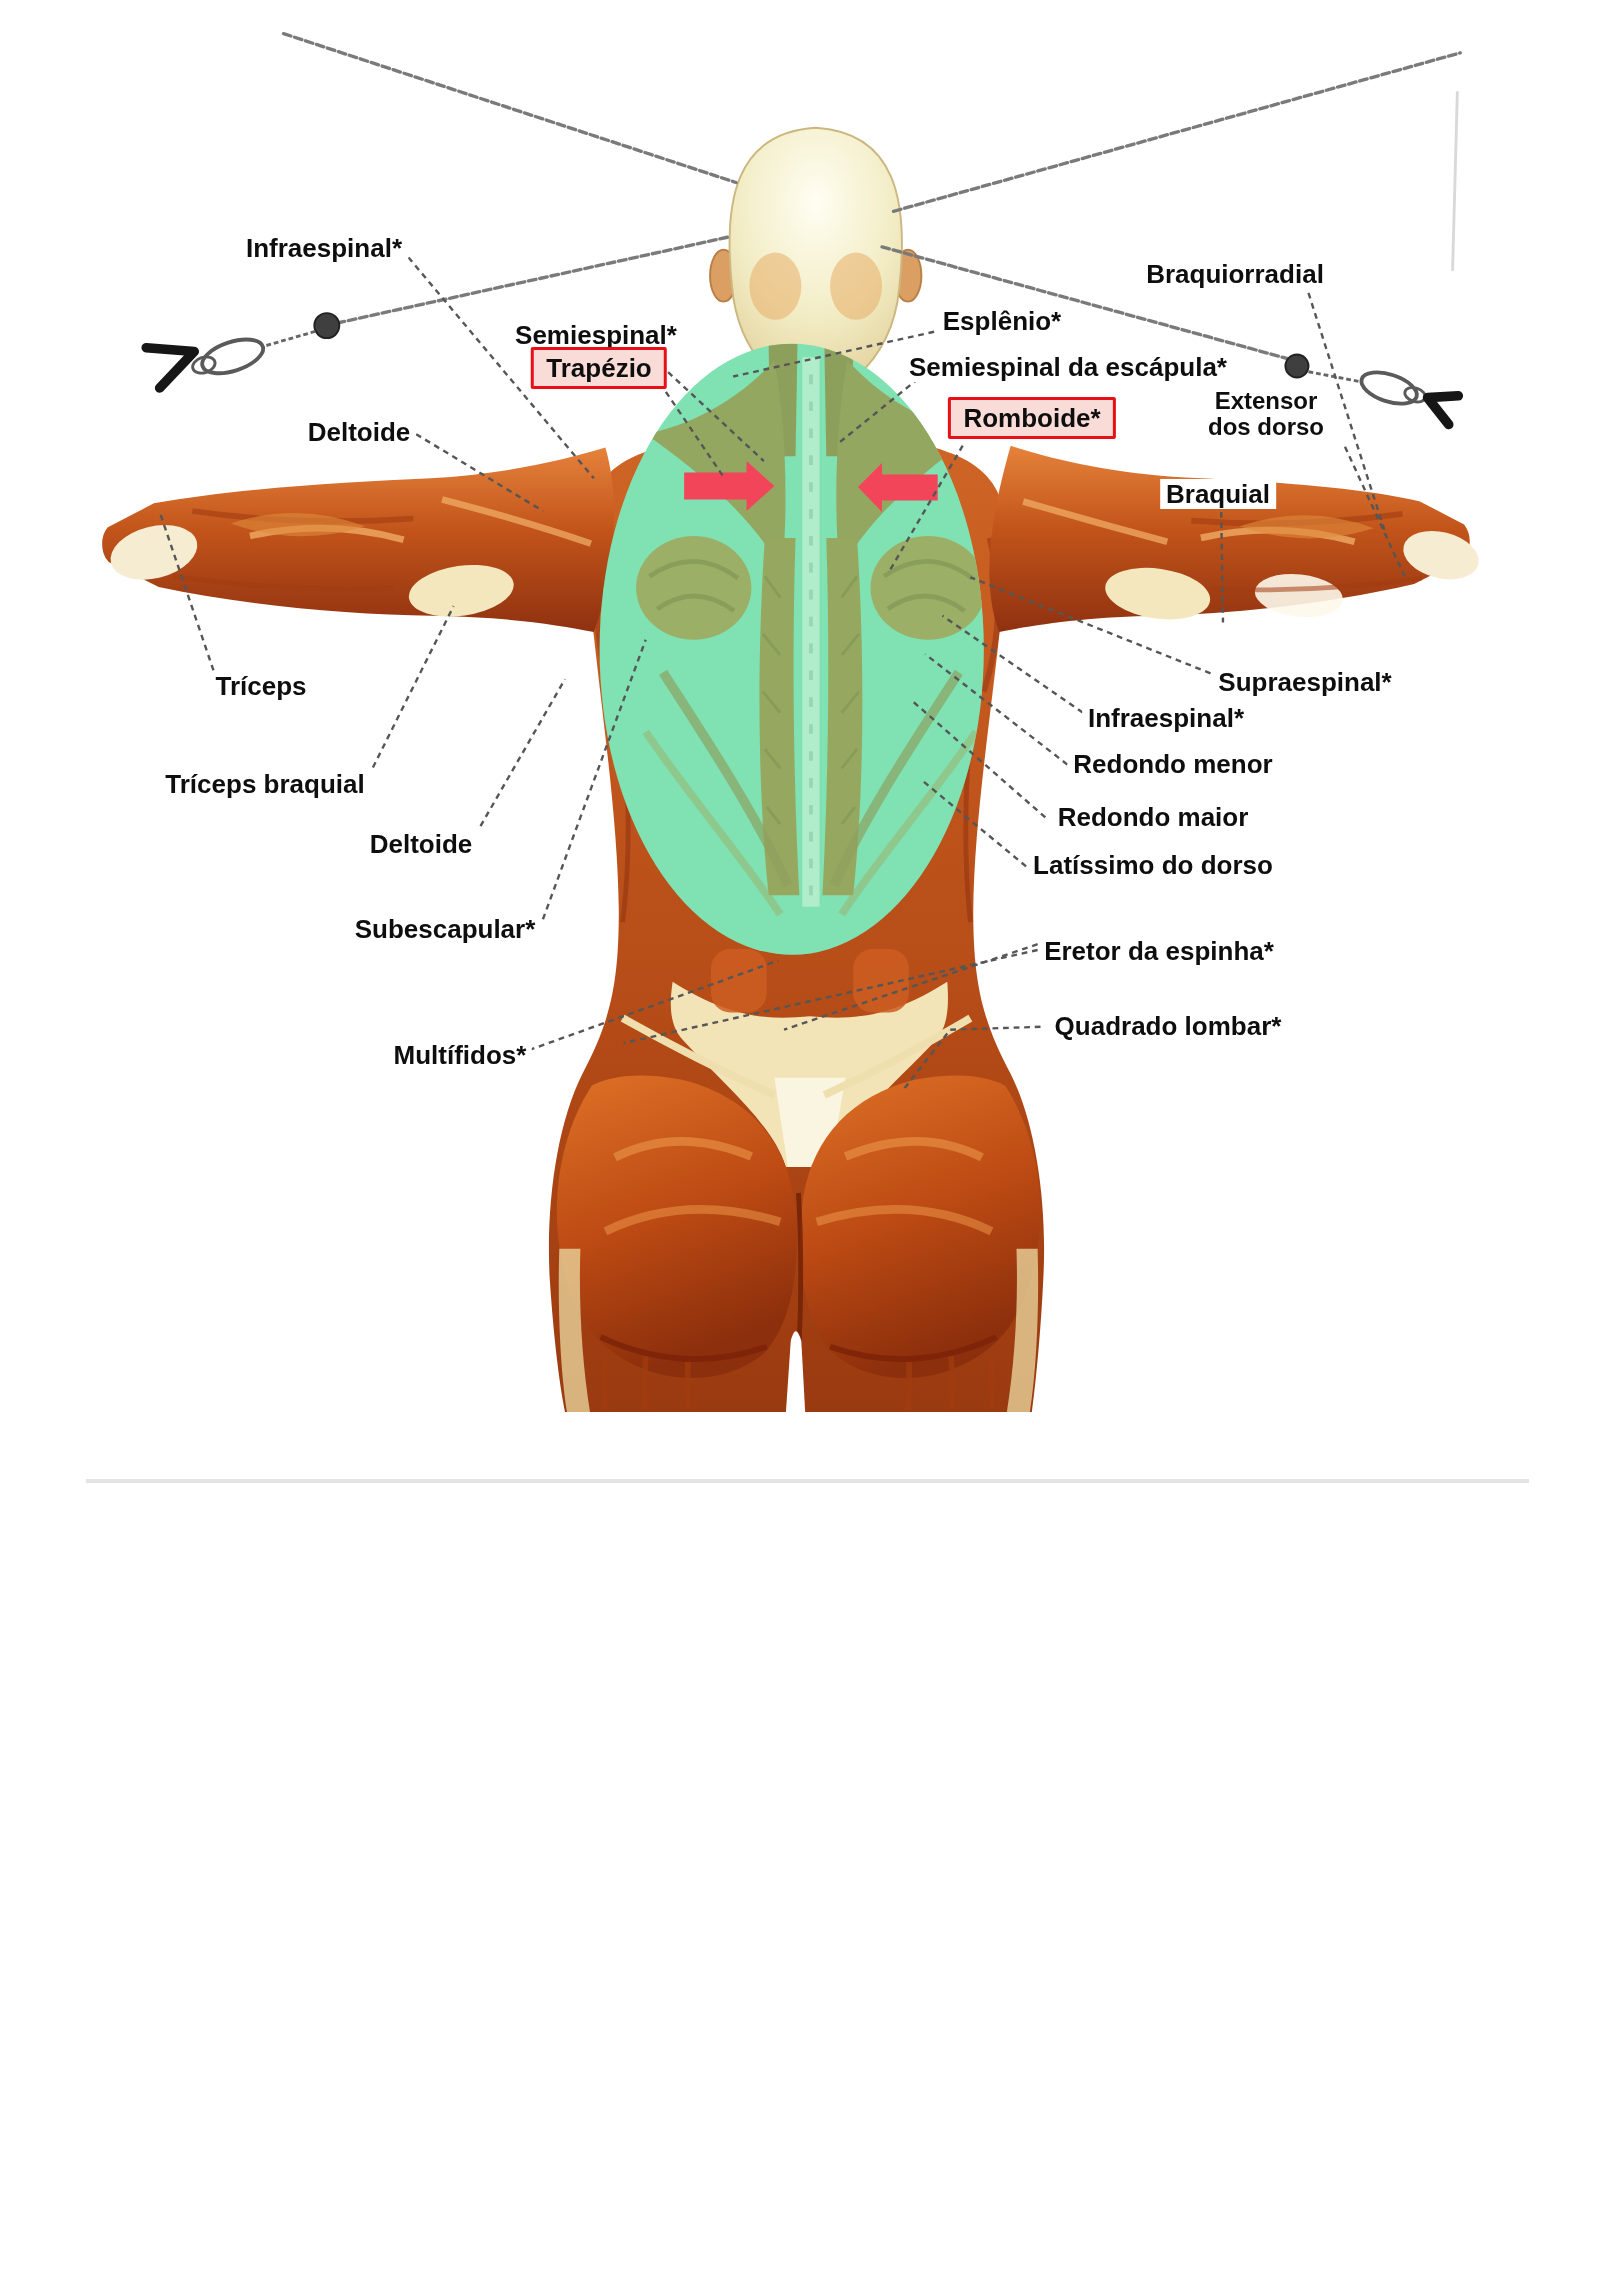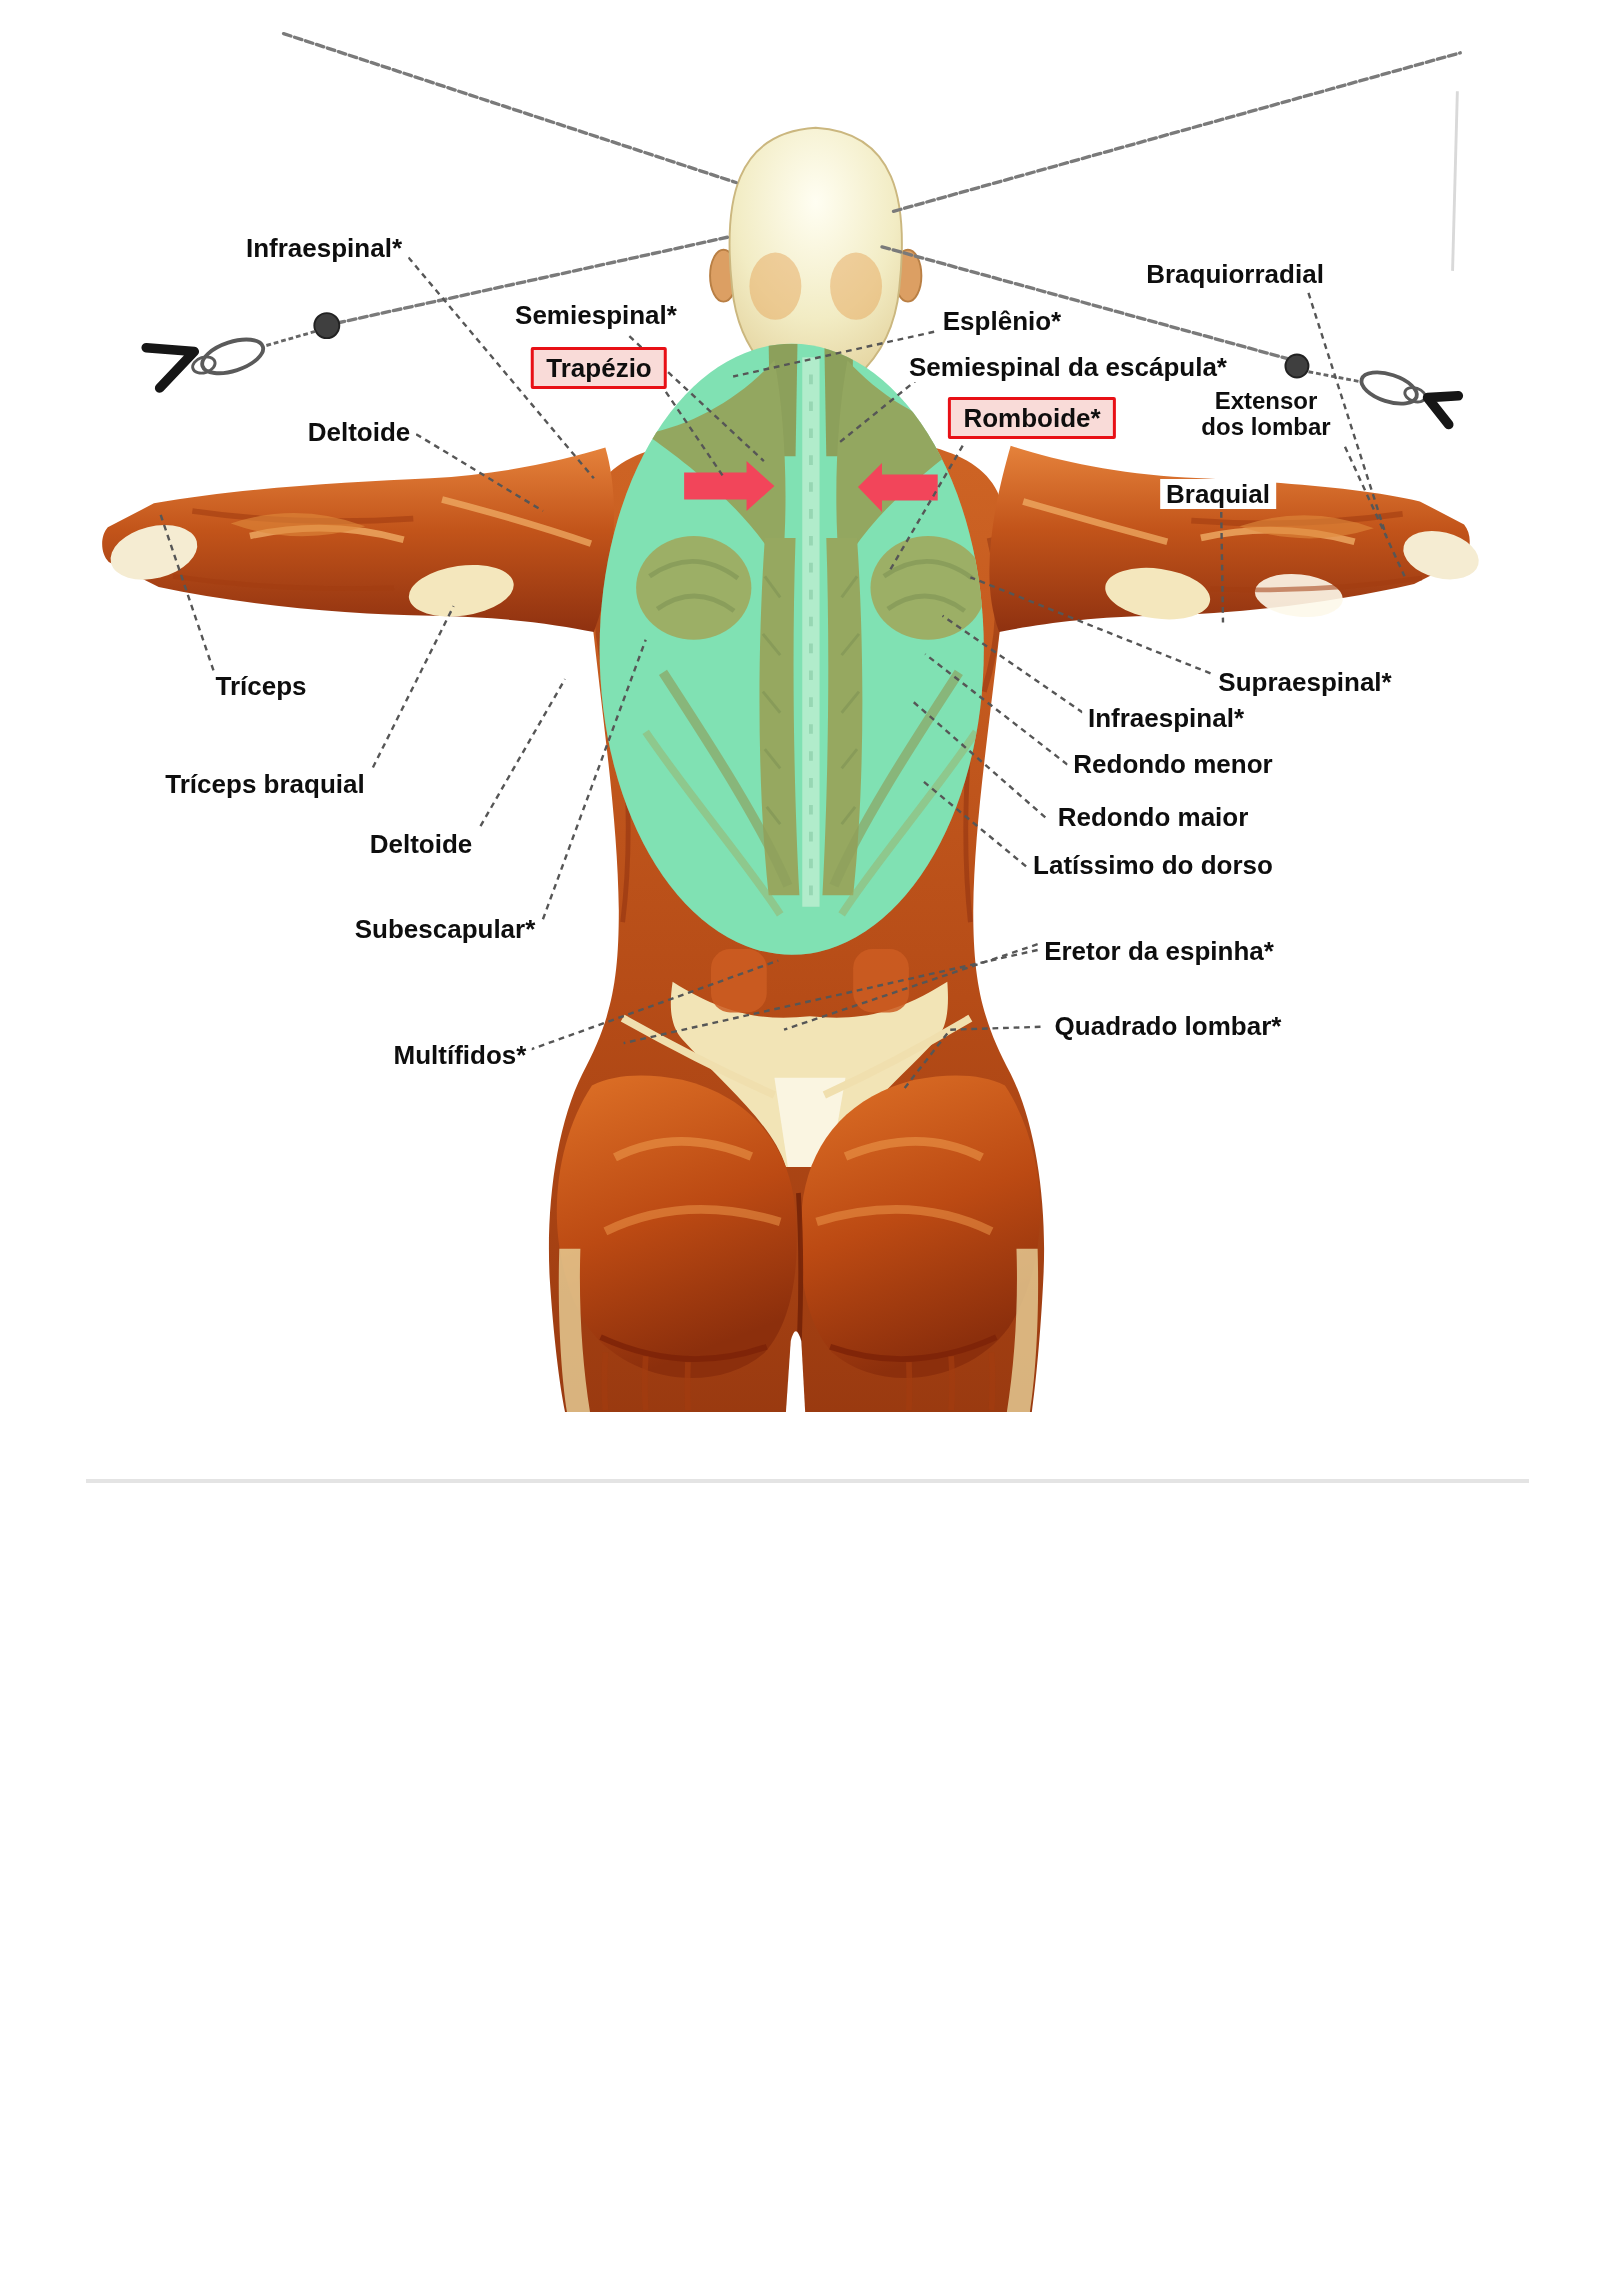--- a/index.html
+++ b/index.html
@@ -179,33 +179,33 @@
     <line class="leader" x1="1088" y1="851" x2="951" y2="731"></line>
     <line class="leader" x1="1068" y1="902" x2="958" y2="811"></line>
     <line class="leader" x1="1080" y1="983" x2="816" y2="1072"></line>
     <line class="leader" x1="1080" y1="989" x2="649" y2="1086"></line>
     <polyline class="leader" points="1083,1069 989,1072 939,1136"></polyline>
   </g>
 </svg>
 
 <div id="labels">
       <div class="lbl" style="left: 324px; top: 233px;">Infraespinal*</div>
-      <div class="lbl" style="left: 596px; top: 300px;">Semiespinal*</div>
+      <div class="lbl" style="left: 596px; top: 320px;">Semiespinal*</div>
       <div class="lbl boxed" style="left: 599px; top: 347px;">Trapézio</div>
       <div class="lbl" style="left: 359px; top: 417px;">Deltoide</div>
       <div class="lbl" style="left: 261px; top: 671px;">Tríceps</div>
       <div class="lbl" style="left: 265px; top: 769px;">Tríceps braquial</div>
       <div class="lbl" style="left: 421px; top: 829px;">Deltoide</div>
       <div class="lbl" style="left: 445px; top: 914px;">Subescapular*</div>
       <div class="lbl" style="left: 460px; top: 1040px;">Multífidos*</div>
       <div class="lbl" style="left: 1002px; top: 306px;">Esplênio*</div>
       <div class="lbl" style="left: 1068px; top: 352px;">Semiespinal da escápula*</div>
       <div class="lbl boxed" style="left: 1032px; top: 397px;">Romboide*</div>
       <div class="lbl small" style="left: 1266px; top: 387px;">Extensor
-dos lombar</div>
+dos dorso</div>
       <div class="lbl" style="left: 1235px; top: 259px;">Braquiorradial</div>
       <div class="lbl" style="left: 1218px; top: 479px;">Braquial</div>
       <div class="lbl" style="left: 1305px; top: 667px;">Supraespinal*</div>
       <div class="lbl" style="left: 1166px; top: 703px;">Infraespinal*</div>
       <div class="lbl" style="left: 1173px; top: 749px;">Redondo menor</div>
       <div class="lbl" style="left: 1153px; top: 802px;">Redondo maior</div>
       <div class="lbl" style="left: 1153px; top: 850px;">Latíssimo do dorso</div>
       <div class="lbl" style="left: 1159px; top: 936px;">Eretor da espinha*</div>
       <div class="lbl" style="left: 1168px; top: 1011px;">Quadrado lombar*</div>
     </div>

